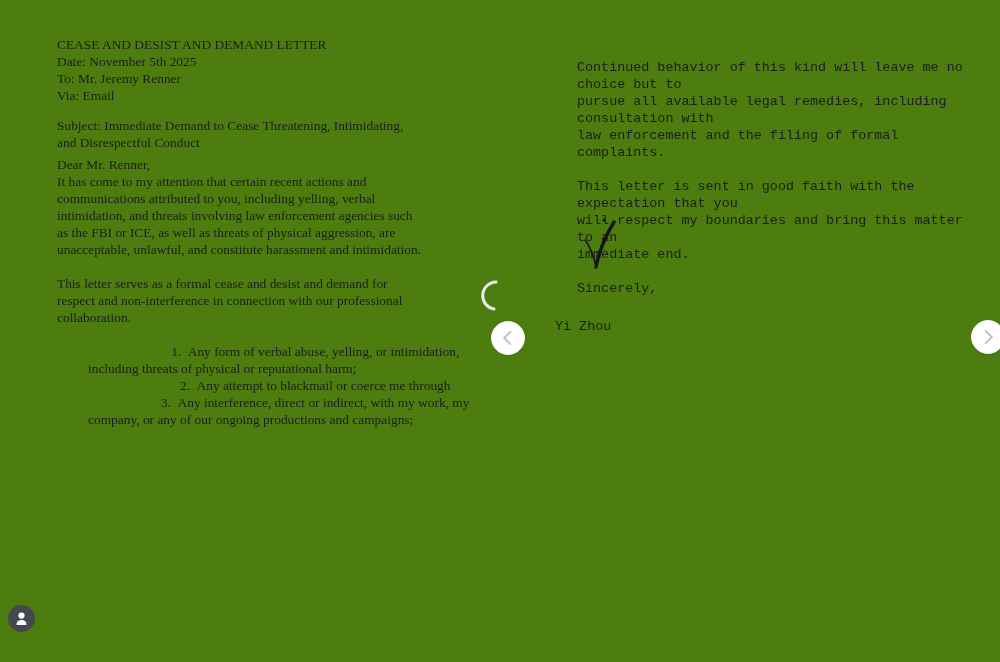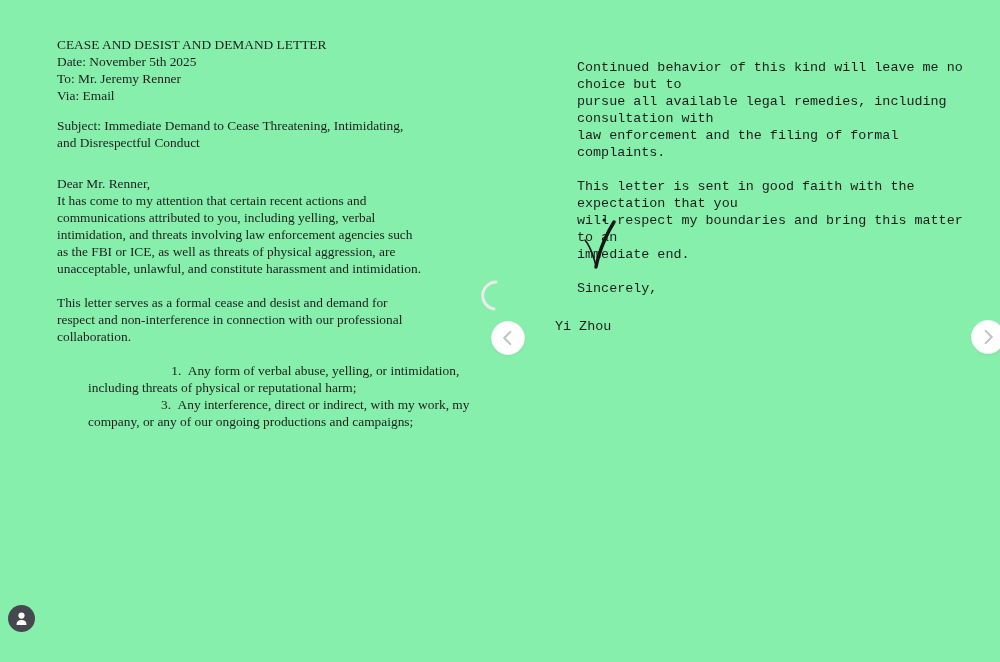--- a/index.html
+++ b/index.html
@@ -1,25 +1,25 @@
 <!DOCTYPE html>
 <html><head>
 <meta charset="utf-8">
 <style>
   * { margin:0; padding:0; box-sizing:border-box; }
   html,body { width:1000px; height:662px; background:#ffffff; overflow:hidden; }
   .stage {
-    position:relative; width:1000px; height:662px; background:#86efac;
+    position:relative; width:1000px; height:662px; background:#4d7c0f;
     font-family:"Liberation Serif","DejaVu Serif",serif; color:#1d1d1d;
   }
   .col { position:absolute; font-size:13.4px; line-height:17px; }
   .col-left  { left:57px;  top:36px; width:462px; }
   .col-right { left:577px; top:59px; width:400px;font-family:Liberation Mono, monospace; }
   .block { white-space:pre-line; }
-  .mb13{margin-bottom:13px}.mb37{margin-bottom:37px}.mb8{margin-bottom:24px}
+  .mb13{margin-bottom:13px}.mb37{margin-bottom:37px}.mb8{margin-bottom:5px}
   .mb26{}.mb17{margin-bottom:17px}.mb21{margin-bottom:21px}
   .d-first { padding-left:48px;text-align:center; }
   .d-num   { display:inline-block; min-width:23px; }
   .d-cont  { padding-left:31px; }
   .sig-name { margin-left:-22px; }
   .navbtn {
     position:absolute; width:34px; height:34px; border-radius:50%;
     background:#fff; border:1px solid #f1f1f1;
     box-shadow:0 1px 3px rgba(0,0,0,0.05);
     display:flex; align-items:center; justify-content:center;
@@ -57,20 +57,23 @@
 respect and non-interference in connection with our professional
 collaboration.</div>
 
     <div>
 
       <div class="d-first">
         <span class="d-num">1.</span><span>Any form of verbal abuse, yelling, or intimidation,</span>
       </div>
       <div class="d-cont">including threats of physical or reputational harm;</div>
 
+      <div class="d-first">
+        <span class="d-num">2.</span><span>Any attempt to blackmail or coerce me through</span>
+      </div>
 
       <div class="d-first">
         <span class="d-num">3.</span><span>Any interference, direct or indirect, with my work, my</span>
       </div>
       <div class="d-cont">company, or any of our ongoing productions and campaigns;</div>
     </div>
   </section>
 
   <section class="col col-right">
     <div class="block mb17">Continued behavior of this kind will leave me no choice but to

